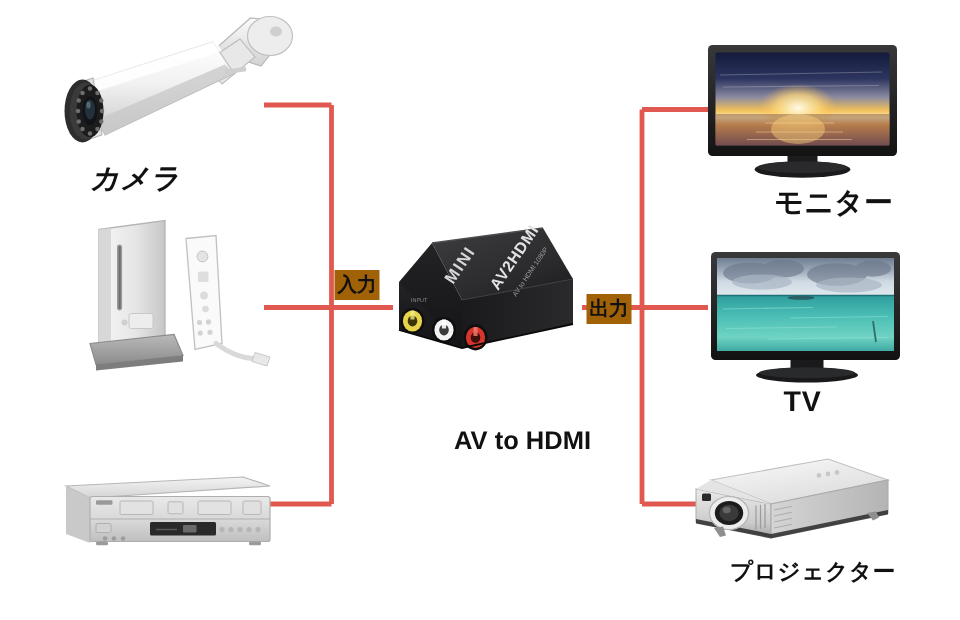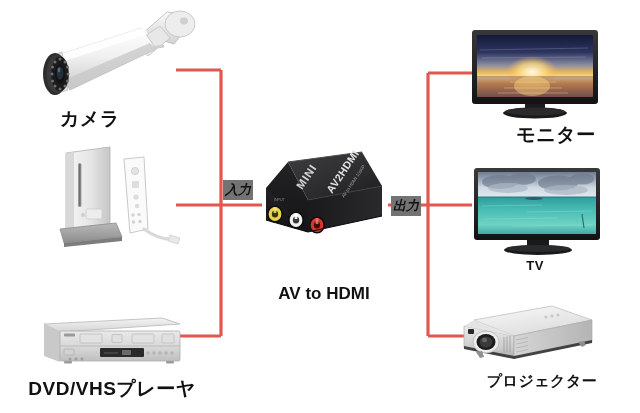--- a/index.html
+++ b/index.html
@@ -20,26 +20,25 @@
     text-align:center;
     white-space:nowrap;
     letter-spacing:0.5px;
   }
   .jp{font-family:"DejaVu Sans","Liberation Sans",sans-serif;}
   .flowlabel{
     position:absolute;
     font-weight:bold;
     font-size:13px;
     color:#111;
-    background:#737373;
+    background:#a16207;
     padding:1px 2px;
     white-space:nowrap;
     z-index:6;
     font-family:"DejaVu Sans","Liberation Sans",sans-serif;
-    font-style:italic;
   }
   svg.wires{position:absolute;left:0;top:0;width:640px;height:413px;z-index:2;}
   .devimg{position:absolute;z-index:4;}
 </style>
 </head>
 <body>
 
 <div id="diagram">
 
   <svg class="wires" viewBox="0 0 640 413">
@@ -101,21 +100,21 @@
       <circle cx="28.5" cy="63" r="1.5"></circle>
         <circle cx="31" cy="58" r="1.5"></circle>
     </g>
 
     <ellipse cx="36" cy="70" rx="5" ry="9.5" fill="#101418"></ellipse>
     <ellipse cx="36" cy="69" rx="3.4" ry="6.6" fill="#25313a"></ellipse>
     <ellipse cx="35" cy="66" rx="1.4" ry="2.4" fill="#5f7585" opacity="0.8"></ellipse>
 
     <path d="M126,44 L140,42" stroke="#cfcfcf" stroke-width="3" fill="none"></path>
   </svg>
-  <div class="caption jp" style="left:20px;top:106px;width:140px;font-size:19px;">カメラ</div>
+  <div class="caption jp" style="left:20px;top:106px;width:140px;font-size:19px;font-style:italic;">カメラ</div>
 
   <svg class="devimg" style="left:52px;top:143px;" width="130" height="108" viewBox="0 0 130 108">
     <defs>
       <linearGradient id="wiiBody" x1="0" y1="0" x2="1" y2="0">
         <stop offset="0%" stop-color="#f6f6f6"></stop>
         <stop offset="55%" stop-color="#e6e6e6"></stop>
         <stop offset="100%" stop-color="#c6c6c6"></stop>
       </linearGradient>
       <linearGradient id="wiiStand" x1="0" y1="0" x2="0" y2="1">
         <stop offset="0%" stop-color="#b9b9b9"></stop>
@@ -193,21 +192,20 @@
     </g>
     <g fill="#9d9d9d">
       <circle cx="36" cy="47" r="1.5"></circle>
         <circle cx="42" cy="47" r="1.5"></circle>
       <circle cx="48" cy="47" r="1.5"></circle>
     </g>
 
     <rect x="30" y="49" width="8" height="2.5" rx="1" fill="#9b9b9b"></rect>
     <rect x="132" y="49" width="8" height="2.5" rx="1" fill="#9b9b9b"></rect>
   </svg>
-  <div class="caption" style="left:12px;top:376px;width:200px;font-size:19px;">DVD/VHSプレーヤ</div>
 
   <svg class="devimg" style="left:258px;top:146px;" width="132" height="102" viewBox="0 0 132 102">
     <defs>
       <linearGradient id="boxTop" x1="0.1" y1="0" x2="0.9" y2="1">
         <stop offset="0%" stop-color="#3c3c3f"></stop>
         <stop offset="60%" stop-color="#2c2c2f"></stop>
         <stop offset="100%" stop-color="#1d1d20"></stop>
       </linearGradient>
       <linearGradient id="boxFace" x1="0" y1="0" x2="0" y2="1">
         <stop offset="0%" stop-color="#232326"></stop>
@@ -250,21 +248,21 @@
     </g>
     <g>
       <ellipse cx="59" cy="79" rx="8" ry="8.6" fill="#0e0e0f"></ellipse>
       <ellipse cx="59" cy="79" rx="6.4" ry="7" fill="#d8352c"></ellipse>
       <ellipse cx="59" cy="79" rx="3.2" ry="3.6" fill="#3d100c"></ellipse>
       <rect x="57.6" y="72" width="2.8" height="6" fill="#ef7a70" opacity="0.85"></rect>
     </g>
 
     <path d="M8,74 L50,86 L124,70" stroke="#0a0a0b" stroke-width="1.2" fill="none"></path>
   </svg>
-  <div class="caption" style="left:254px;top:284px;width:140px;font-size:17px;letter-spacing:0;">AV to HDMI</div>
+  <div class="caption" style="left:254px;top:284px;width:140px;font-size:17px;letter-spacing:0;text-align:right;">AV to HDMI</div>
 
   <svg class="devimg" style="left:470px;top:28px;" width="130" height="92" viewBox="0 0 130 92">
     <defs>
       <linearGradient id="monSky" x1="0" y1="0" x2="0" y2="1">
         <stop offset="0%" stop-color="#131a3a"></stop>
         <stop offset="28%" stop-color="#2c3560"></stop>
         <stop offset="48%" stop-color="#8a8aa0"></stop>
         <stop offset="62%" stop-color="#f0c05a"></stop>
         <stop offset="70%" stop-color="#ffe9a8"></stop>
         <stop offset="78%" stop-color="#e8a04e"></stop>
@@ -341,21 +339,21 @@
       <path d="M10,40 L70,39"></path>
         <path d="M55,46 L120,45"></path>
       <path d="M12,53 L86,52"></path>
         <path d="M40,60 L120,59"></path>
     </g>
     <path d="M110,48 L112,62" stroke="#2e6f72" stroke-width="1.2"></path>
     <rect x="55" y="74" width="22" height="6" fill="#1a1a1c"></rect>
     <ellipse cx="66" cy="84" rx="34" ry="5" fill="#19191b"></ellipse>
     <ellipse cx="66" cy="82.5" rx="32" ry="3.6" fill="#292a2c"></ellipse>
   </svg>
-  <div class="caption" style="left:490px;top:258px;width:90px;font-size:13px;">TV</div>
+  <div class="caption" style="left:490px;top:258px;width:90px;font-size:19px;">TV</div>
 
   <svg class="devimg" style="left:452px;top:300px;" width="148" height="68" viewBox="0 0 148 68">
     <defs>
       <linearGradient id="prjTop" x1="0" y1="0" x2="0.6" y2="1">
         <stop offset="0%" stop-color="#fafafa"></stop>
         <stop offset="100%" stop-color="#dcdcdc"></stop>
       </linearGradient>
       <linearGradient id="prjFront" x1="0" y1="0" x2="0" y2="1">
         <stop offset="0%" stop-color="#eaeaea"></stop>
         <stop offset="70%" stop-color="#cbcbcb"></stop>

